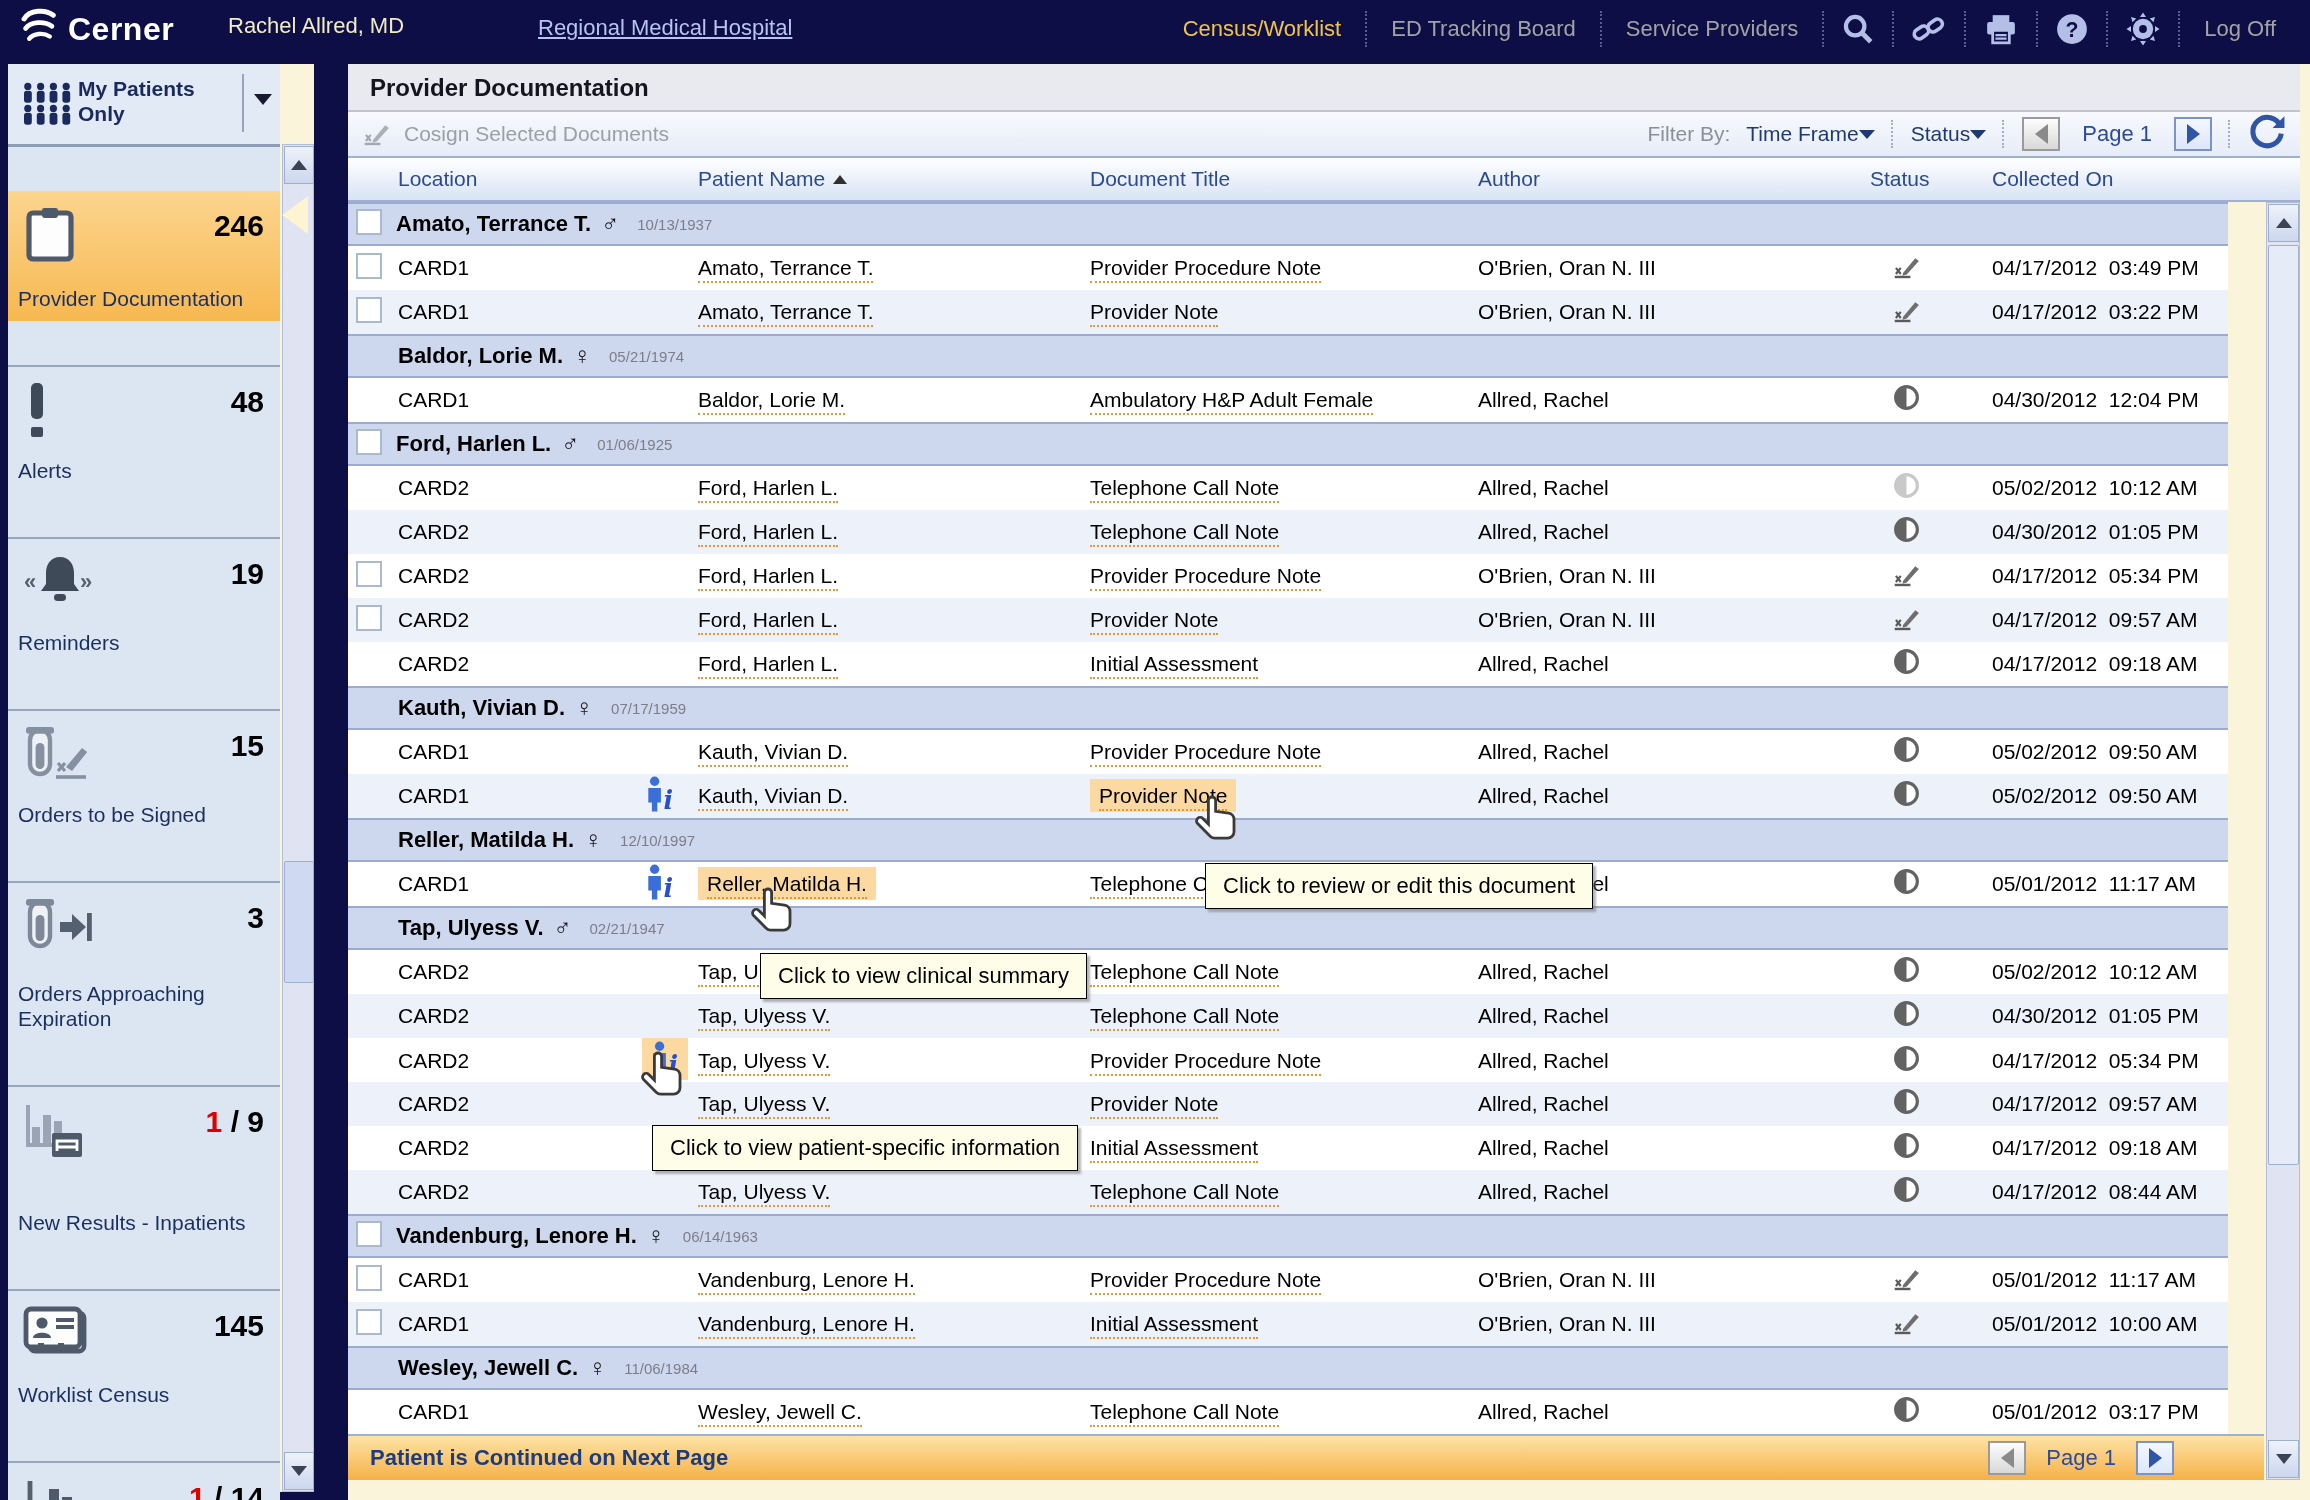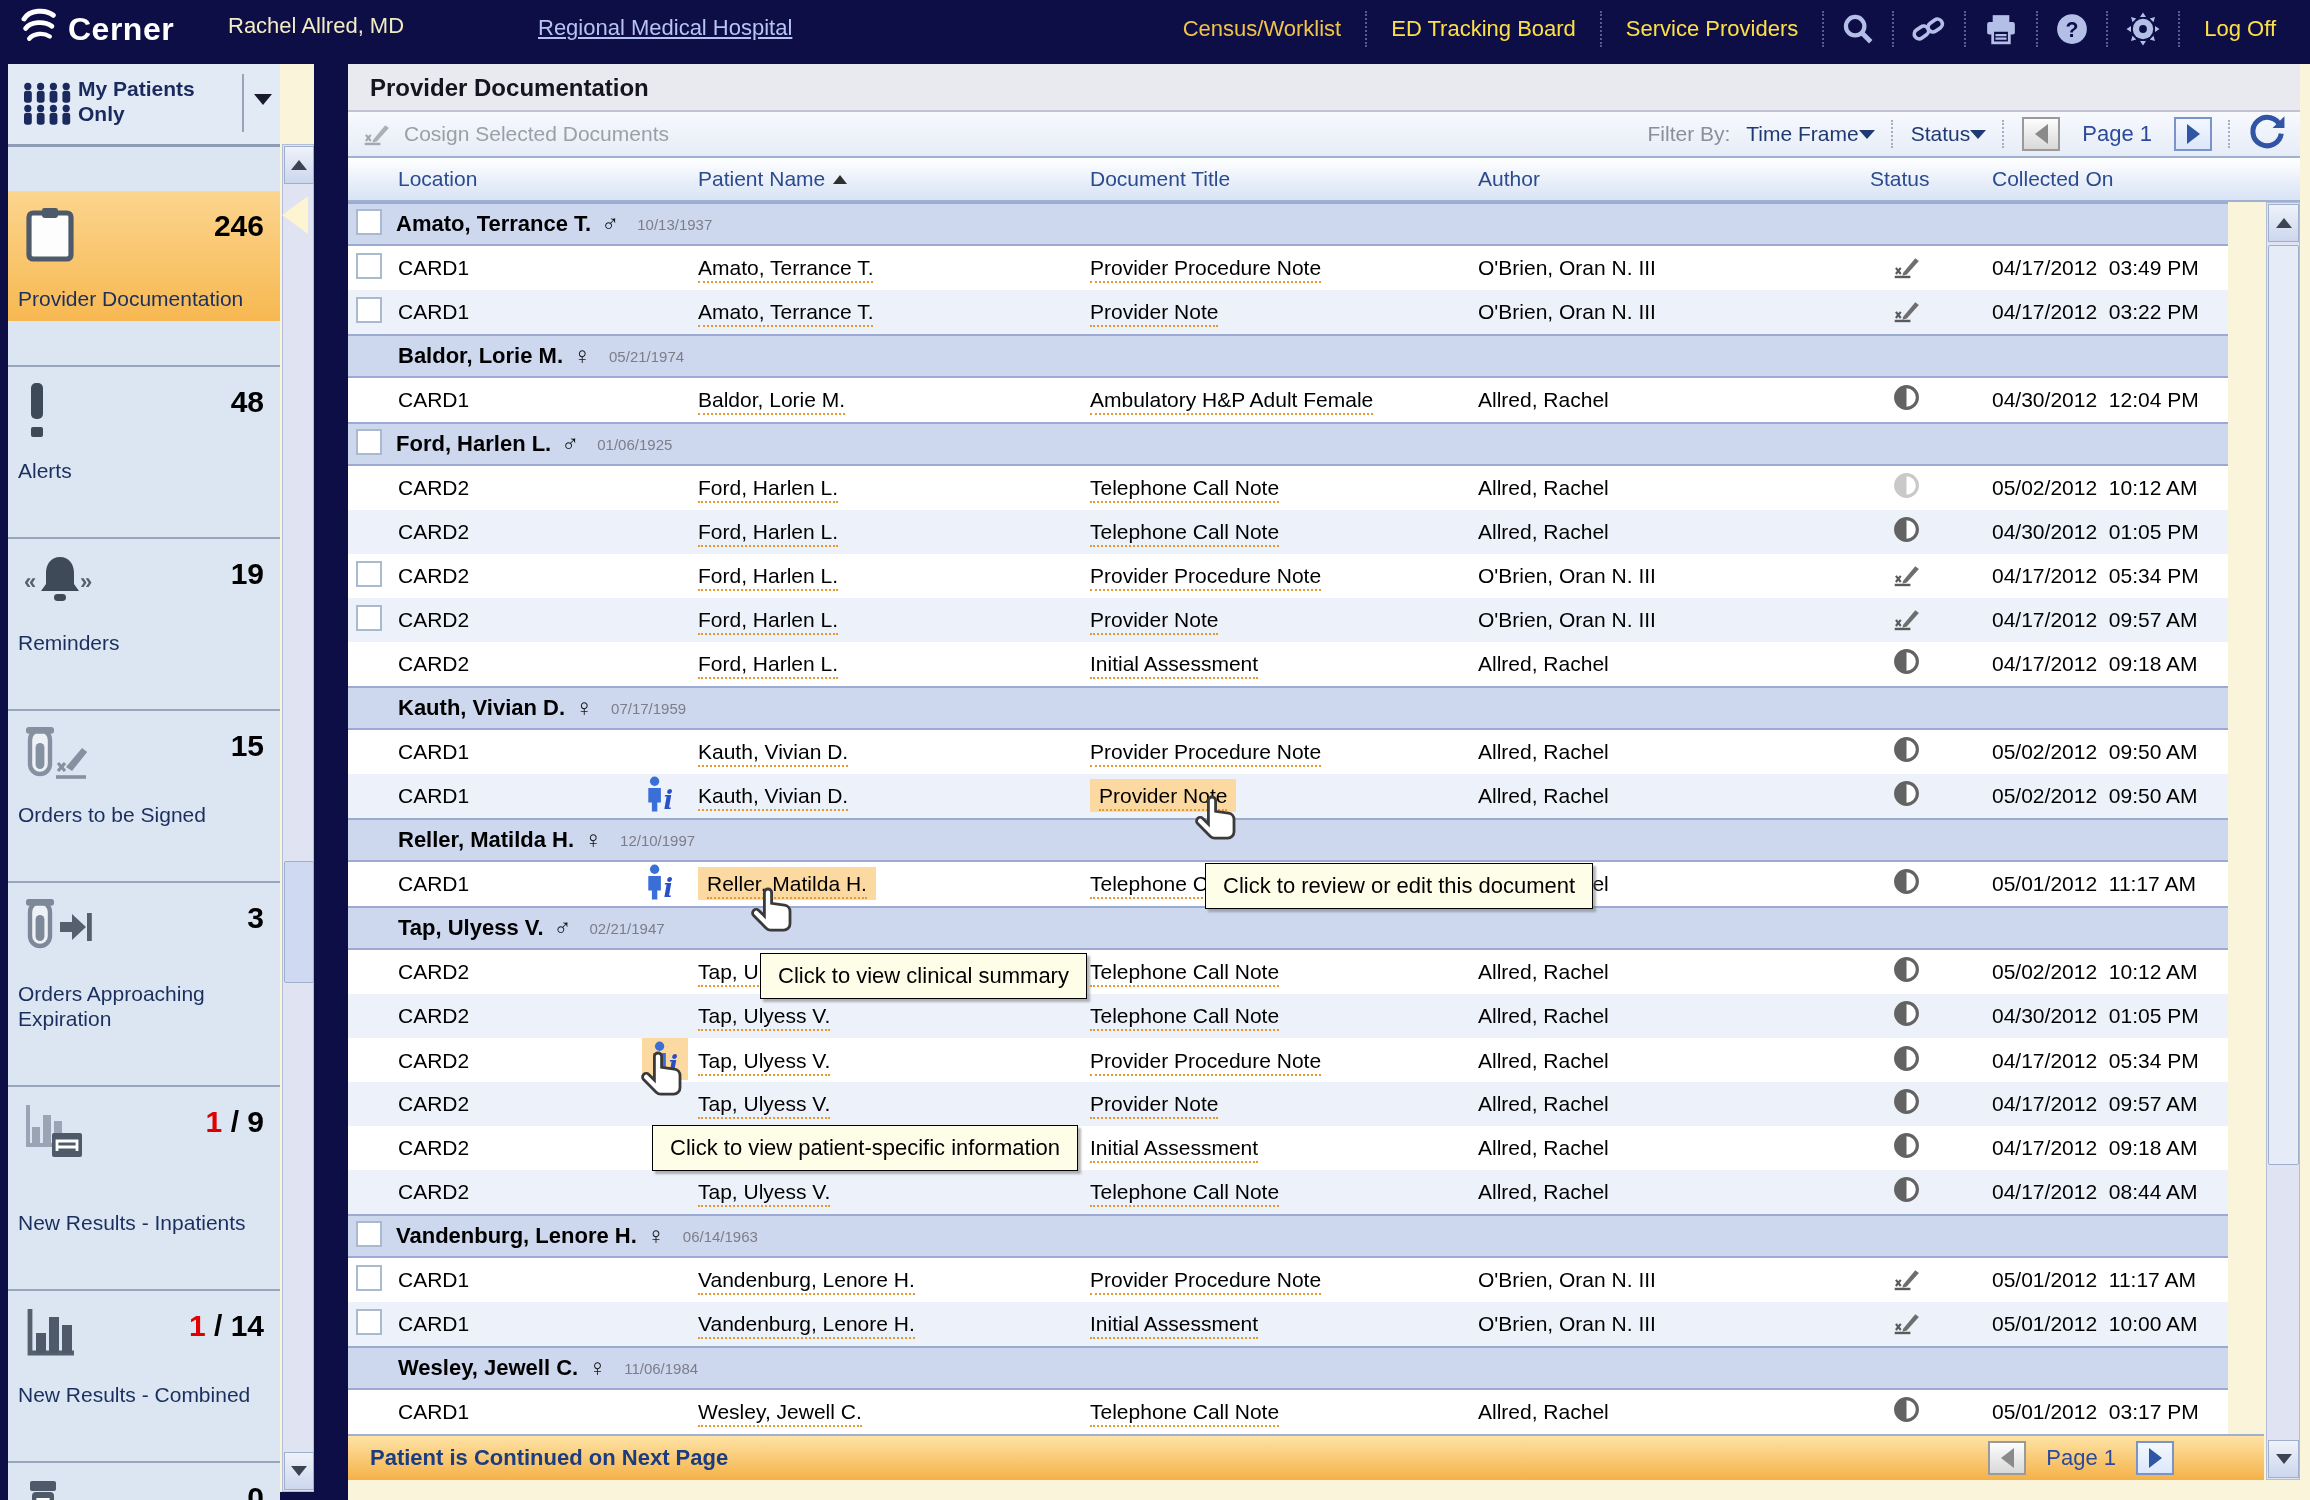--- a/index.html
+++ b/index.html
@@ -9,21 +9,21 @@
     font-family:"Liberation Sans","DejaVu Sans",sans-serif;
     -webkit-font-smoothing:antialiased;
   }
   
   #app-header{position:absolute;left:0;top:0;width:2310px;height:58px;background:#0e0e46;}
   #brand{position:absolute;left:16px;top:6px;display:flex;align-items:center;gap:8px;}
   #brand .brand-text{color:#fff;font-size:32px;font-weight:bold;letter-spacing:.5px;}
   #hdr-user{position:absolute;left:228px;top:13px;color:#f2ecc2;font-size:22px;}
   #hdr-facility{position:absolute;left:538px;top:15px;color:#b7c3f2;font-size:22px;text-decoration:underline;cursor:pointer;}
   #hdr-nav{position:absolute;right:10px;top:0;height:58px;display:flex;align-items:center;}
-  .hnav{padding:0 24px;font-size:22px;color:#fde047;height:36px;display:flex;align-items:center;border-left:2px dotted #565b92;cursor:pointer;}
+  .hnav{padding:0 24px;font-size:22px;color:#a3a3a3;height:36px;display:flex;align-items:center;border-left:2px dotted #565b92;cursor:pointer;}
   .hnav:first-child{border-left:none;}
   .hnav.active{color:#f0c349;}
   .hicon{padding:0 17px;height:36px;display:flex;align-items:center;border-left:2px dotted #565b92;cursor:pointer;}
   
   .navy{position:absolute;background:#0e0e46;}
   
   #sidebar{position:absolute;left:8px;top:64px;width:272px;height:1428px;background:#dce6f3;}
   #scope{height:80px;background:#e2eaf6;border-bottom:3px solid #8e9cb5;position:relative;}
   #scope .ppl{position:absolute;left:12px;top:16px;}
   #scope .scope-label{position:absolute;left:70px;top:12px;width:150px;font-size:21px;font-weight:bold;color:#1b2a5e;line-height:1.2;}
@@ -232,20 +232,34 @@
             <rect x="5" y="13" width="4" height="8" fill="#9aa4b4"></rect>
             <rect x="10.5" y="7" width="4" height="14" fill="#9aa4b4"></rect>
             <rect x="16" y="10" width="4" height="11" fill="#9aa4b4"></rect>
             <rect x="15" y="16" width="15" height="12" rx="1" fill="#4e5a6a"></rect>
             <path d="M17.5 25v-5h10v5M17.5 23h10" stroke="#fff" stroke-width="1.4" fill="none"></path>
           </svg></span>
         <span class="cnt"><span class="red">1</span> / 9</span>
         <div class="lbl">New Results - Inpatients</div>
       </div>
       <div class="sb-item" style="height: 128px;">
+        <span class="ic"><svg width="66" height="52" viewBox="0 0 33 26">
+            <rect x="4" y="4" width="27" height="19" rx="2.5" fill="#fdfdfd" stroke="#4e5a6a" stroke-width="2.4"></rect>
+            <rect x="2" y="2" width="27" height="19" rx="2.5" fill="#fdfdfd" stroke="#4e5a6a" stroke-width="2.4"></rect>
+            <circle cx="10" cy="9" r="2.8" fill="#4e5a6a"></circle>
+            <path d="M5.5 16.5c0-3.5 9-3.5 9 0z" fill="#4e5a6a"></path>
+            <rect x="17" y="6.5" width="9" height="2" fill="#4e5a6a"></rect>
+            <rect x="17" y="10" width="9" height="2" fill="#4e5a6a"></rect>
+            <rect x="8" y="19" width="3" height="2.5" fill="#4e5a6a"></rect>
+            <rect x="18" y="19" width="3" height="2.5" fill="#4e5a6a"></rect>
+          </svg></span>
+        <span class="cnt">145</span>
+        <div class="lbl">Worklist Census</div>
+      </div>
+      <div class="sb-item" style="height: 128px;">
         <span class="ic"><svg width="60" height="56" viewBox="0 0 30 28">
             <path d="M4 2v22h22" stroke="#55606e" stroke-width="2.4" fill="none"></path>
             <rect x="7" y="14" width="5" height="10" fill="#4e5a6a"></rect>
             <rect x="13.5" y="6" width="5" height="18" fill="#4e5a6a"></rect>
             <rect x="20" y="10" width="5" height="14" fill="#4e5a6a"></rect>
           </svg></span>
         <span class="cnt"><span class="red">1</span> / 14</span>
         <div class="lbl">New Results - Combined</div>
       </div>
       <div class="sb-item" style="height: 98px;">

